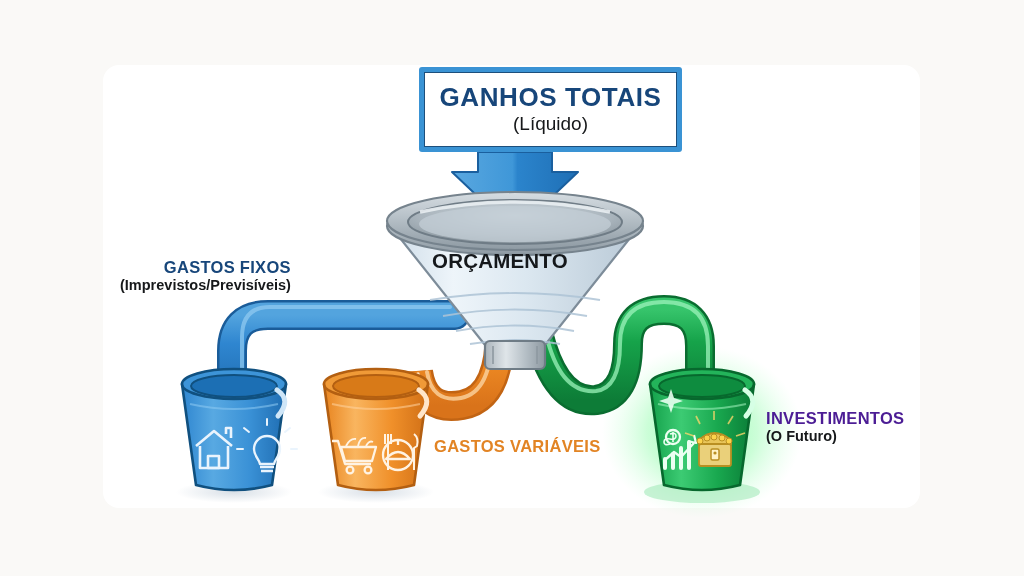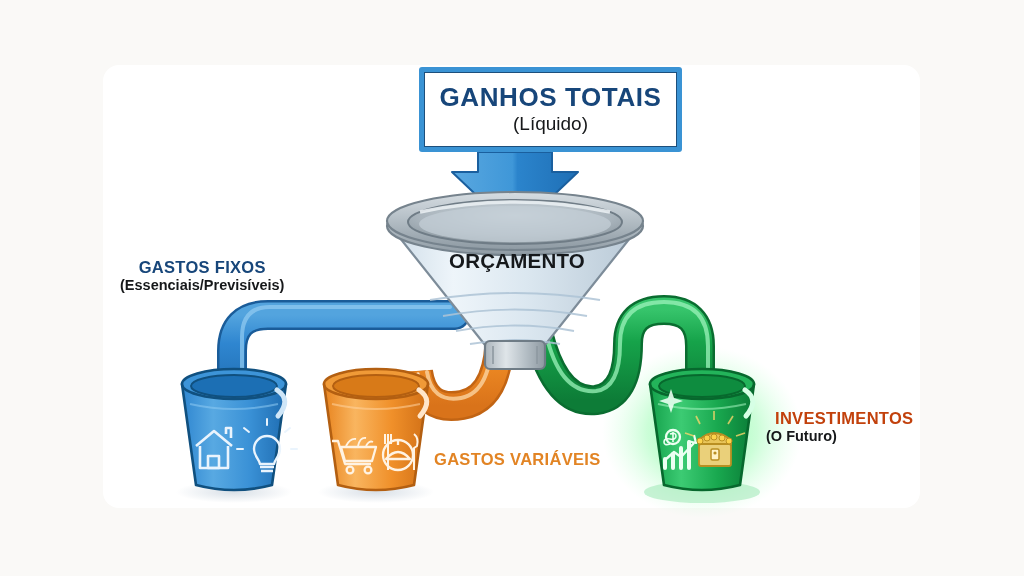--- a/index.html
+++ b/index.html
@@ -37,31 +37,31 @@
   }
 
   
   #art{position:absolute;left:0;top:0;width:1024px;height:576px;}
 
   
   .lbl{position:absolute;white-space:nowrap;}
   .lbl .t1{font-size:16.5px;font-weight:bold;letter-spacing:.3px;line-height:1.15;}
   .lbl .t2{font-size:14.5px;font-weight:bold;color:#16181a;line-height:1.2;}
 
-  #lbl-fixos{left:120px;top:258px;text-align:center;}
+  #lbl-fixos{left:120px;top:258px;text-align:right;}
   #lbl-fixos .t1{color:#17467a;}
 
-  #lbl-var{left:434px;top:437px;text-align:center;margin-top:13px;}
+  #lbl-var{left:434px;top:437px;text-align:center;}
   #lbl-var .t1{color:#e28424;}
 
   #lbl-inv{left:766px;top:409px;text-align:left;}
-  #lbl-inv .t1{color:#c2410c;margin-left:9px;}
+  #lbl-inv .t1{color:#4c1d95;}
 
   #funnel-text{
-    position:absolute;left:432px;top:250px;width:170px;text-align:center;
+    position:absolute;left:432px;top:250px;width:170px;text-align:left;
     color:#15181b;font-size:20.5px;font-weight:bold;line-height:1.12;
     letter-spacing:.2px;
   }
 </style>
 </head>
 <body>
 
 <div id="stage">
 
   <div id="card"></div>
@@ -290,21 +290,21 @@
       <div id="title-sub">(Líquido)</div>
     </div>
   </div>
 
   <div id="funnel-text">
     <div>ORÇAMENTO</div>
   </div>
 
   <div class="lbl" id="lbl-fixos">
     <div class="t1">GASTOS FIXOS</div>
-    <div class="t2">(Essenciais/Previsíveis)</div>
+    <div class="t2">(Imprevistos/Previsíveis)</div>
   </div>
 
   <div class="lbl" id="lbl-var">
     <div class="t1">GASTOS VARIÁVEIS</div>
   </div>
 
   <div class="lbl" id="lbl-inv">
     <div class="t1">INVESTIMENTOS</div>
     <div class="t2">(O Futuro)</div>
   </div>

